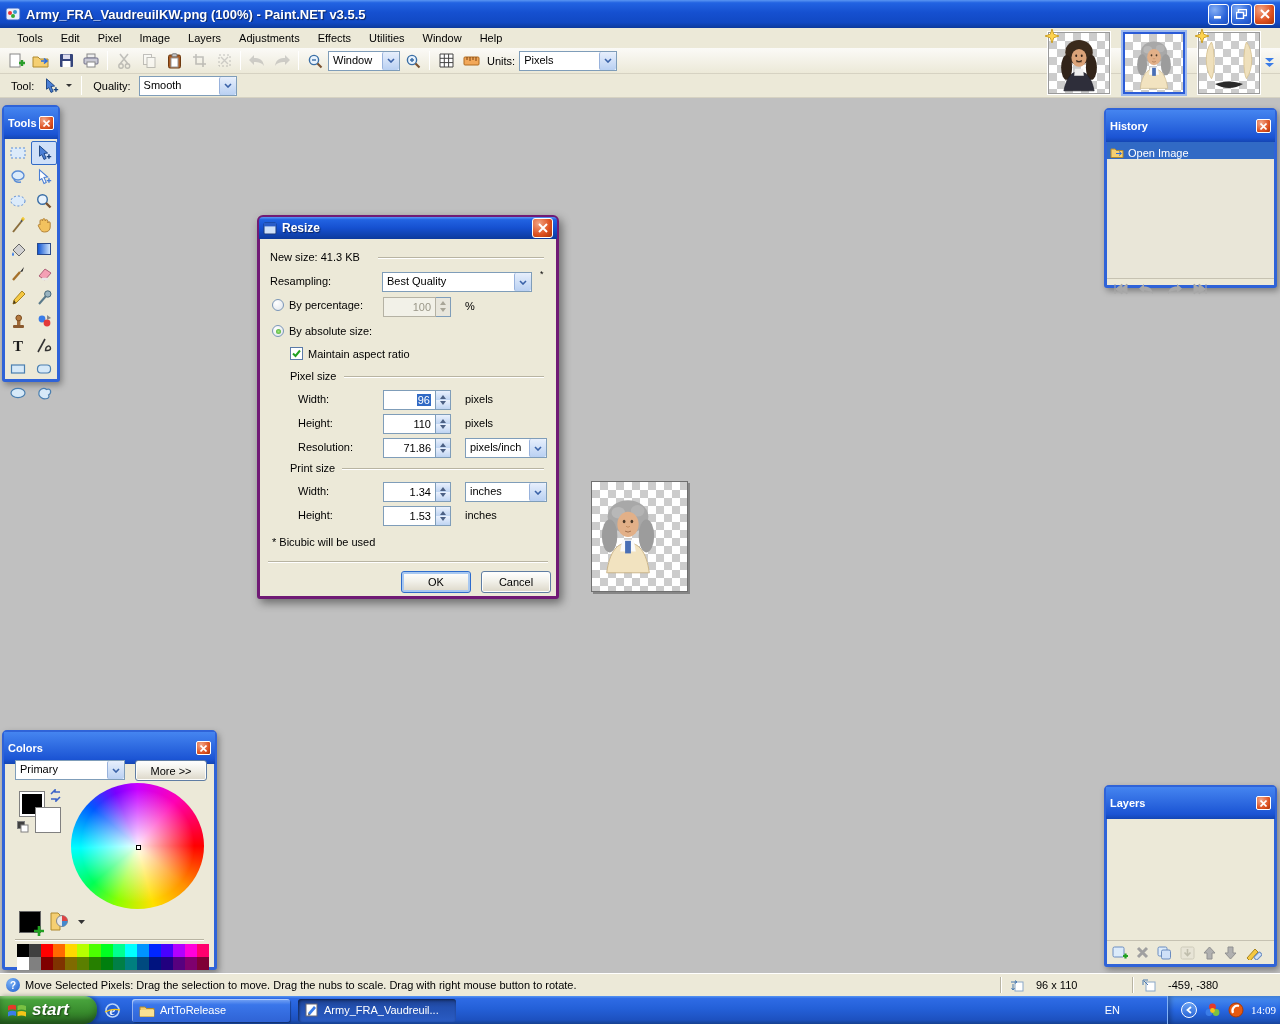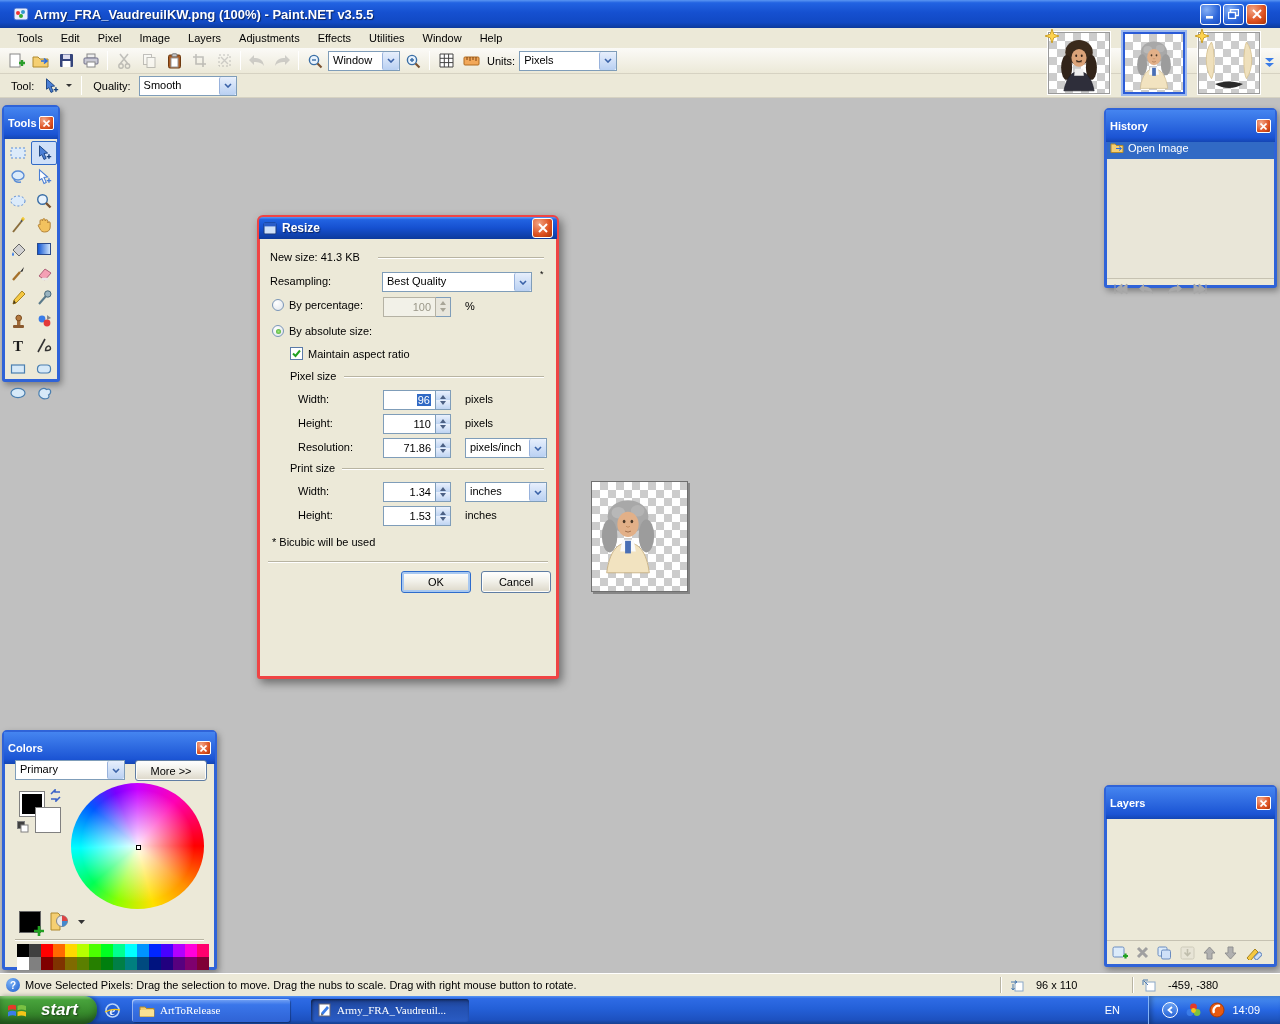--- a/index.html
+++ b/index.html
@@ -4,21 +4,21 @@
 <style>
   * { margin:0; padding:0; box-sizing:border-box; }
   html,body { width:1280px; height:1024px; overflow:hidden; }
   body { font-family:"Liberation Sans", sans-serif; font-size:11px; color:#000; }
   #screen { position:relative; width:1280px; height:1024px; background:#c0c0c0; overflow:hidden; }
   .abs { position:absolute; }
 
   
   .titlebar { left:0; top:0; width:1280px; height:28px;
     background:linear-gradient(180deg,#5a96f2 0%,#2263e2 10%,#1550d0 45%,#1149c4 80%,#0c3a9c 100%);
-    display:flex; align-items:center; padding:0 13px; }
+    display:flex; align-items:center; padding:0 5px; }
   .titlebar .ttext { color:#fff; font-weight:bold; font-size:13px; text-shadow:1px 1px 1px rgba(0,0,0,.55); margin-left:5px; flex:1; white-space:nowrap; overflow:hidden; }
   .cap-btn { width:21px; height:21px; border:1px solid #fff; border-radius:3px; margin-left:2px;
     display:flex; align-items:center; justify-content:center; }
   .cap-blue { background:radial-gradient(circle at 30% 25%,#86b0f5,#2d66da 60%,#1b4ec2); }
   .cap-close { background:radial-gradient(circle at 30% 25%,#f2a383,#dd4f1e 60%,#a83408); }
 
   
   .menubar { left:0; top:28px; width:1280px; height:20px; background:#ece9d8; display:flex; align-items:center; padding-left:8px; }
   .menu-item { padding:3px 9px; cursor:default; }
   .toolbar { left:0; top:48px; width:1280px; height:26px;
@@ -62,21 +62,21 @@
   .pal-close { width:15px; height:14px; border:1px solid #fff; border-radius:2px;
     background:radial-gradient(circle at 30% 25%,#f3a88a,#dc4f1f 65%,#a83408);
     display:flex; align-items:center; justify-content:center; }
 
   
   .tools-grid { display:grid; grid-template-columns:26px 26px; justify-content:center; padding:2px 0; }
   .tool-cell { width:26px; height:24px; display:flex; align-items:center; justify-content:center; border:1px solid transparent; border-radius:2px; }
   .tool-cell.sel-tool { background:#cfe0f8; border-color:#316ac5; }
 
   
-  .hist-item { height:17px; background:#316ac5; color:#fff; display:flex; align-items:flex-start; gap:4px; padding:0 3px; }
+  .hist-item { height:17px; background:#316ac5; color:#fff; display:flex; align-items:flex-end; gap:4px; padding:0 3px; }
   .hist-body { background:#e9e6d8; }
   .hist-foot { border-top:1px solid #c6c2b2; display:flex; align-items:center; gap:9px; padding:4px 6px; }
 
   
   .layer-row { height:44px; background:linear-gradient(#3a6fd4,#2c5cb8); display:flex; align-items:center; padding:0 6px; }
   .layer-name { flex:1; color:#fff; font-family:"Liberation Serif", serif; font-style:italic; font-size:14px; padding-left:12px; }
   .layer-foot { position:absolute; left:0; right:0; bottom:0; border-top:1px solid #c6c2b2; display:flex; align-items:center; gap:8px; padding:4px 5px; background:#ece9d8; }
 
   
   .wheel { position:absolute; border-radius:50%;
@@ -94,21 +94,21 @@
   
   .thumb { position:absolute; width:62px; height:62px; border:1px solid #9a9a9a; box-shadow:0 0 0 1px #fff; }
   .thumb.selected { border:2px solid #2a5bd7; box-shadow:0 0 0 2px #9db9ef; }
   .star { position:absolute; left:-4px; top:-4px; }
 
   
   .canvas-win { left:591px; top:481px; width:97px; height:111px; border:1px solid #707070;
     box-shadow:2px 2px 0 rgba(64,64,64,.45); }
 
   
-  .dialog { left:257px; top:215px; width:302px; height:464px; border:3px solid #ef4444;
+  .dialog { left:257px; top:215px; width:302px; height:384px; border:3px solid #701a75;
     border-radius:6px 6px 3px 3px; background:#ece9d8; box-shadow:3px 4px 10px rgba(0,0,0,.45); }
   .dlg-title { height:22px; background:linear-gradient(180deg,#5a96f2 0%,#2263e2 12%,#1550d0 50%,#0c3a9c 100%);
     display:flex; align-items:center; padding:0 4px; margin:-1px -1px 0 -1px; border-radius:4px 4px 0 0; }
   .dlg-title .dt { color:#fff; font-weight:bold; font-size:12px; flex:1; margin-left:5px; text-shadow:1px 1px 1px rgba(0,0,0,.5); }
   .dlg-close { width:21px; height:20px; border:1px solid #fff; border-radius:3px;
     background:radial-gradient(circle at 30% 25%,#f2a383,#dd4f1e 60%,#a83408);
     display:flex; align-items:center; justify-content:center; }
   .drow { position:absolute; display:flex; align-items:center; }
 
   
@@ -116,31 +116,31 @@
     display:flex; align-items:center; padding:0 6px; }
   .qicon { width:14px; height:14px; border-radius:50%; background:radial-gradient(circle at 32% 28%,#7ab2f5,#1f5fd0); color:#fff; font-weight:bold; font-size:10px; display:flex; align-items:center; justify-content:center; margin-right:5px; }
   .status-panel { display:flex; align-items:center; gap:12px; padding:0 8px; }
 
   
   .taskbar { left:0; top:996px; width:1280px; height:28px;
     background:linear-gradient(180deg,#5795f2 0%,#2e6be5 9%,#2460d8 45%,#1d51c0 85%,#16418f 100%); display:flex; align-items:center; }
   .startbtn { width:97px; height:28px; border-radius:0 13px 13px 0;
     background:linear-gradient(180deg,#8cd17c 0%,#48a33c 14%,#378a2c 60%,#2a6a22 100%);
     box-shadow:inset 0 -4px 7px rgba(0,0,0,.28), 2px 0 4px rgba(0,0,0,.35);
-    display:flex; align-items:center; gap:14px; padding:0 12px 0 7px;
+    display:flex; align-items:center; gap:5px; padding:0 12px 0 7px;
     color:#fff; font-style:italic; font-weight:bold; font-size:17px; text-shadow:1px 1px 2px rgba(0,0,0,.55); }
-  .taskbtn { height:23px; margin:0 16px 0 5px; border-radius:3px; width:158px;
+  .taskbtn { height:23px; margin:0 3px 0 5px; border-radius:3px; width:158px;
     background:linear-gradient(180deg,#77a5f5,#3a76ea 25%,#2f63d5);
     box-shadow:inset 1px 1px 0 rgba(255,255,255,.45), 1px 1px 1px rgba(0,0,0,.3);
-    color:#fff; display:flex; align-items:center; gap:5px; padding:0 7px; overflow:hidden; white-space:nowrap;font-family:Liberation Serif, serif; }
+    color:#fff; display:flex; align-items:center; gap:5px; padding:0 7px; overflow:hidden; white-space:nowrap; }
   .taskbtn.active { background:linear-gradient(180deg,#1c3f8d,#2350b0 35%,#2a5cc4);
     box-shadow:inset 1px 1px 3px rgba(0,0,0,.55); }
-  .tray { position:absolute; right:0; top:0; height:28px; display:flex; align-items:center; gap:7px; padding:0 20px 0 13px;
+  .tray { position:absolute; right:0; top:0; height:28px; display:flex; align-items:center; gap:7px; padding:0 4px 0 13px;
     background:linear-gradient(180deg,#4b90f0 0%,#2767e2 50%,#1a4cae 100%);
-    border-left:1px solid #83b3f7; box-shadow:inset 3px 0 4px rgba(0,0,0,.25); color:#fff; }
+    border-left:1px solid #83b3f7; box-shadow:inset 3px 0 4px rgba(0,0,0,.25); color:#fff;font-family:Liberation Serif, serif; }
   .tray-chevron { width:16px; height:16px; border-radius:50%; border:1px solid #fff;
     background:linear-gradient(#6aa2f2,#2a66d8); display:flex; align-items:center; justify-content:center; }
   .lang { color:#fff; margin-left:6px; }
 </style>
 </head>
 <body>
 
 <svg width="0" height="0" style="position:absolute">
   <defs>
     <linearGradient id="lg-grad" x1="0" y1="0" x2="1" y2="0">

